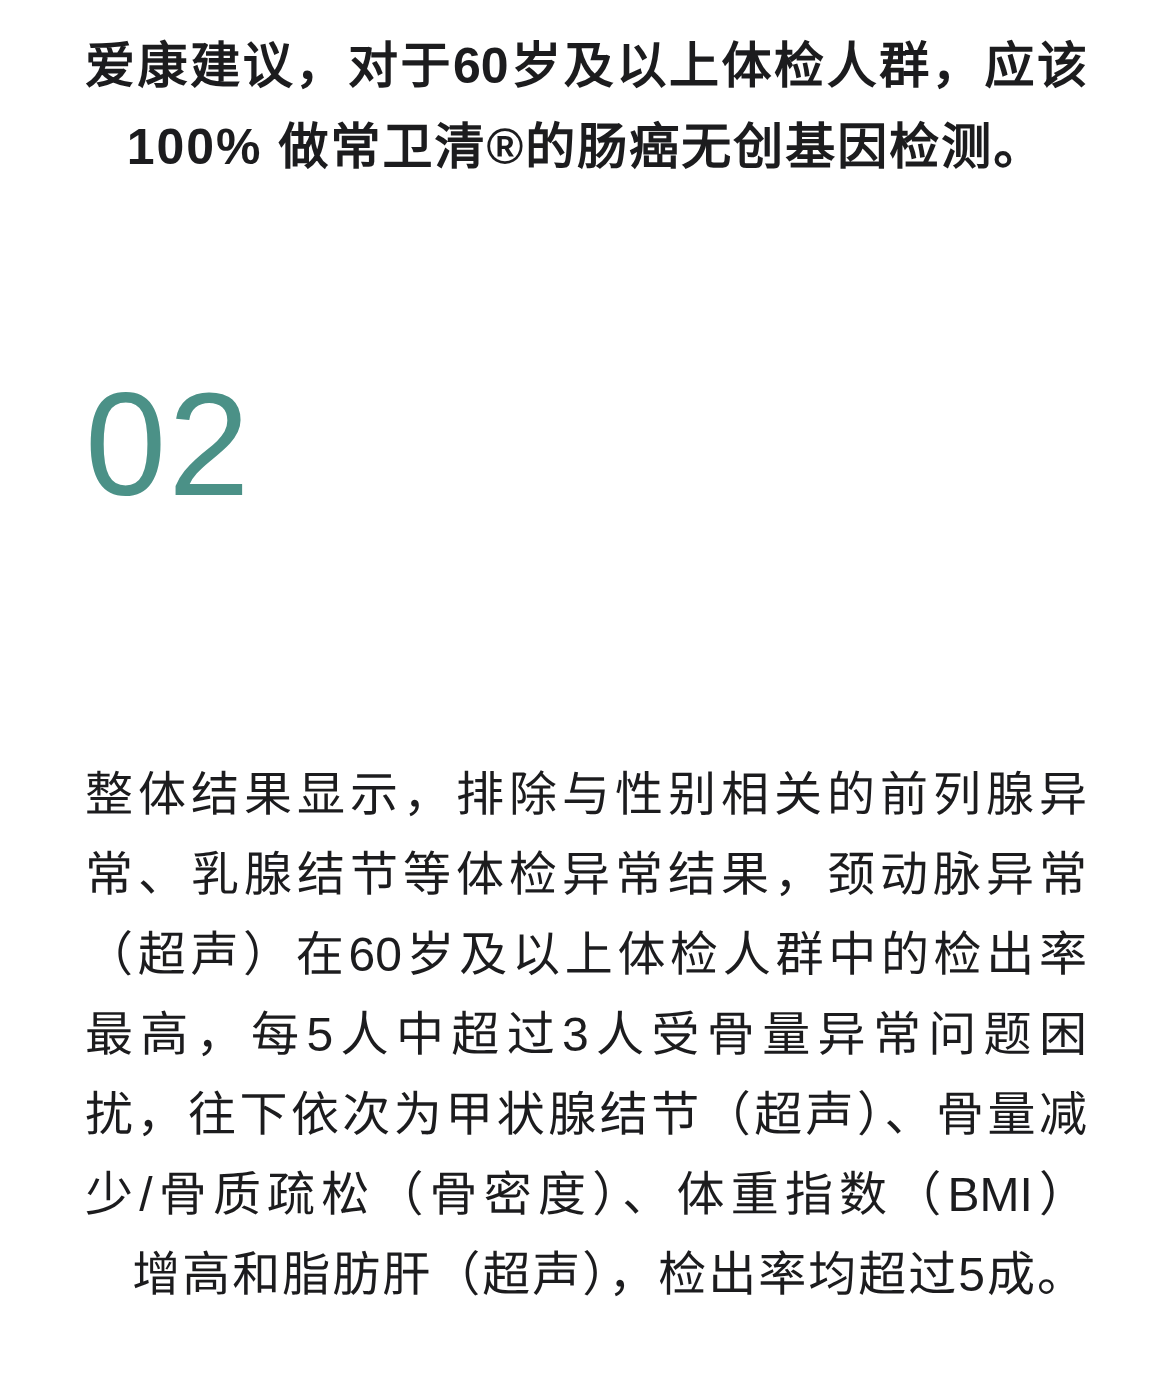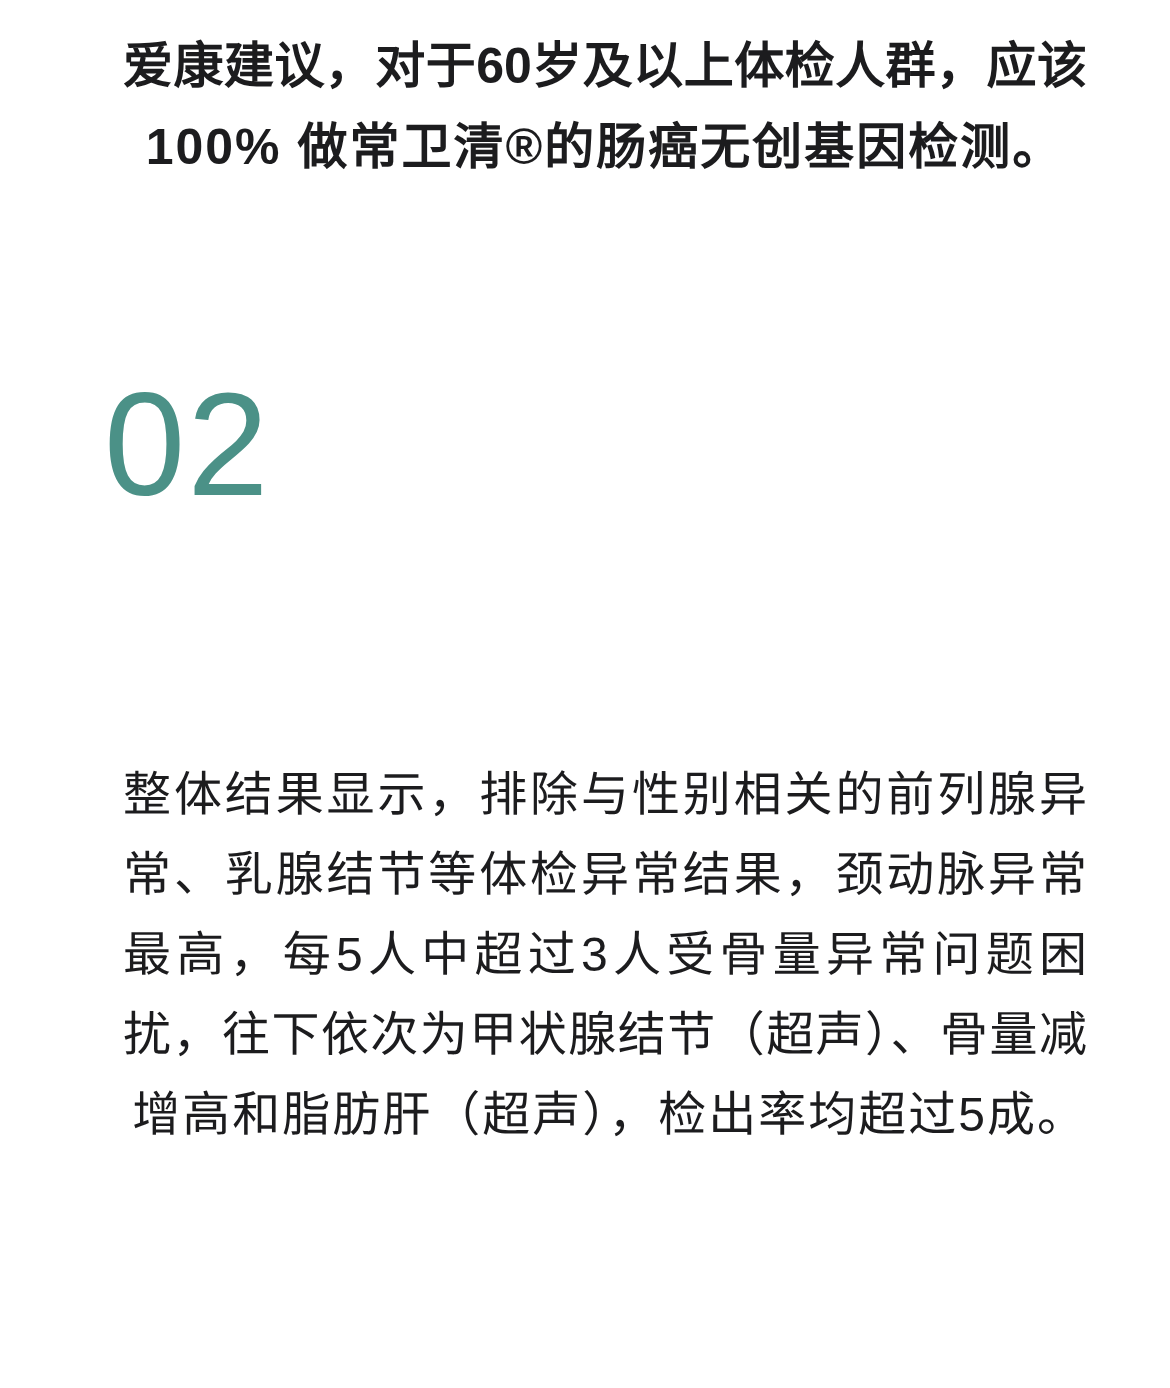--- a/index.html
+++ b/index.html
@@ -1,20 +1,20 @@
 <!DOCTYPE html>
 <html lang="zh-CN" style="--background: #ffffff; --text: #1c1c1e; --accent: #4b9187;"><head>
 <meta charset="utf-8">
 <style>
   :root {
     --background: #ffffff;
     --text: #1c1c1e;
     --accent: #4b9187;
   }
-  * { box-sizing: border-box; padding-left: 19px; }
+  * { box-sizing: border-box; }
   html, body { margin: 0; padding: 0; }
   body {
     width: 1170px;
     height: 1388px;
     background: var(--background);
     font-family: "Liberation Sans", "DejaVu Sans", sans-serif;
   }
   .page {
     position: relative;
     width: 1170px;
@@ -98,18 +98,20 @@
     <div class="jline">爱康建议，对于60岁及以上体检人群，应该</div>
     <div class="lastline">100% 做常卫清®的肠癌无创基因检测。</div>
   </div>
 
   <div class="section-number">02</div>
 
 
   <div class="body-block">
     <div class="jline">整体结果显示，排除与性别相关的前列腺异</div>
     <div class="jline">常、乳腺结节等体检异常结果，颈动脉异常</div>
+    <div class="jline">（超声）在60岁及以上体检人群中的检出率</div>
     <div class="jline">最高，每5人中超过3人受骨量异常问题困</div>
     <div class="jline">扰，往下依次为甲状腺结节（超声）、骨量减</div>
+    <div class="jline">少/骨质疏松（骨密度）、体重指数（BMI）</div>
     <div class="lastline">增高和脂肪肝（超声），检出率均超过5成。</div>
   </div>
 
 </div>
 
 </body></html>

